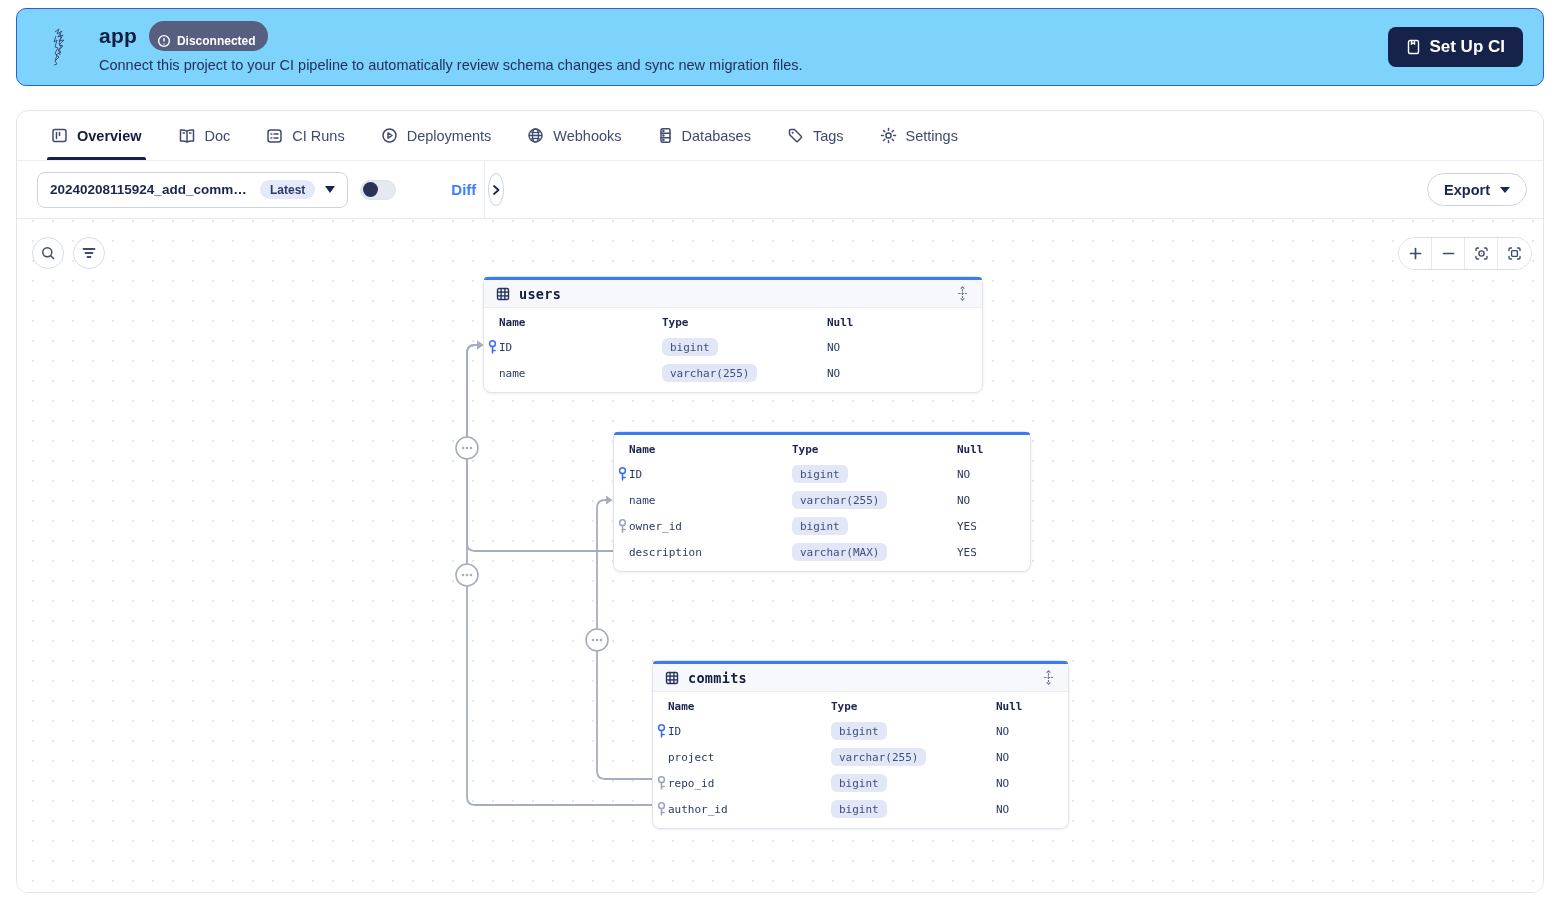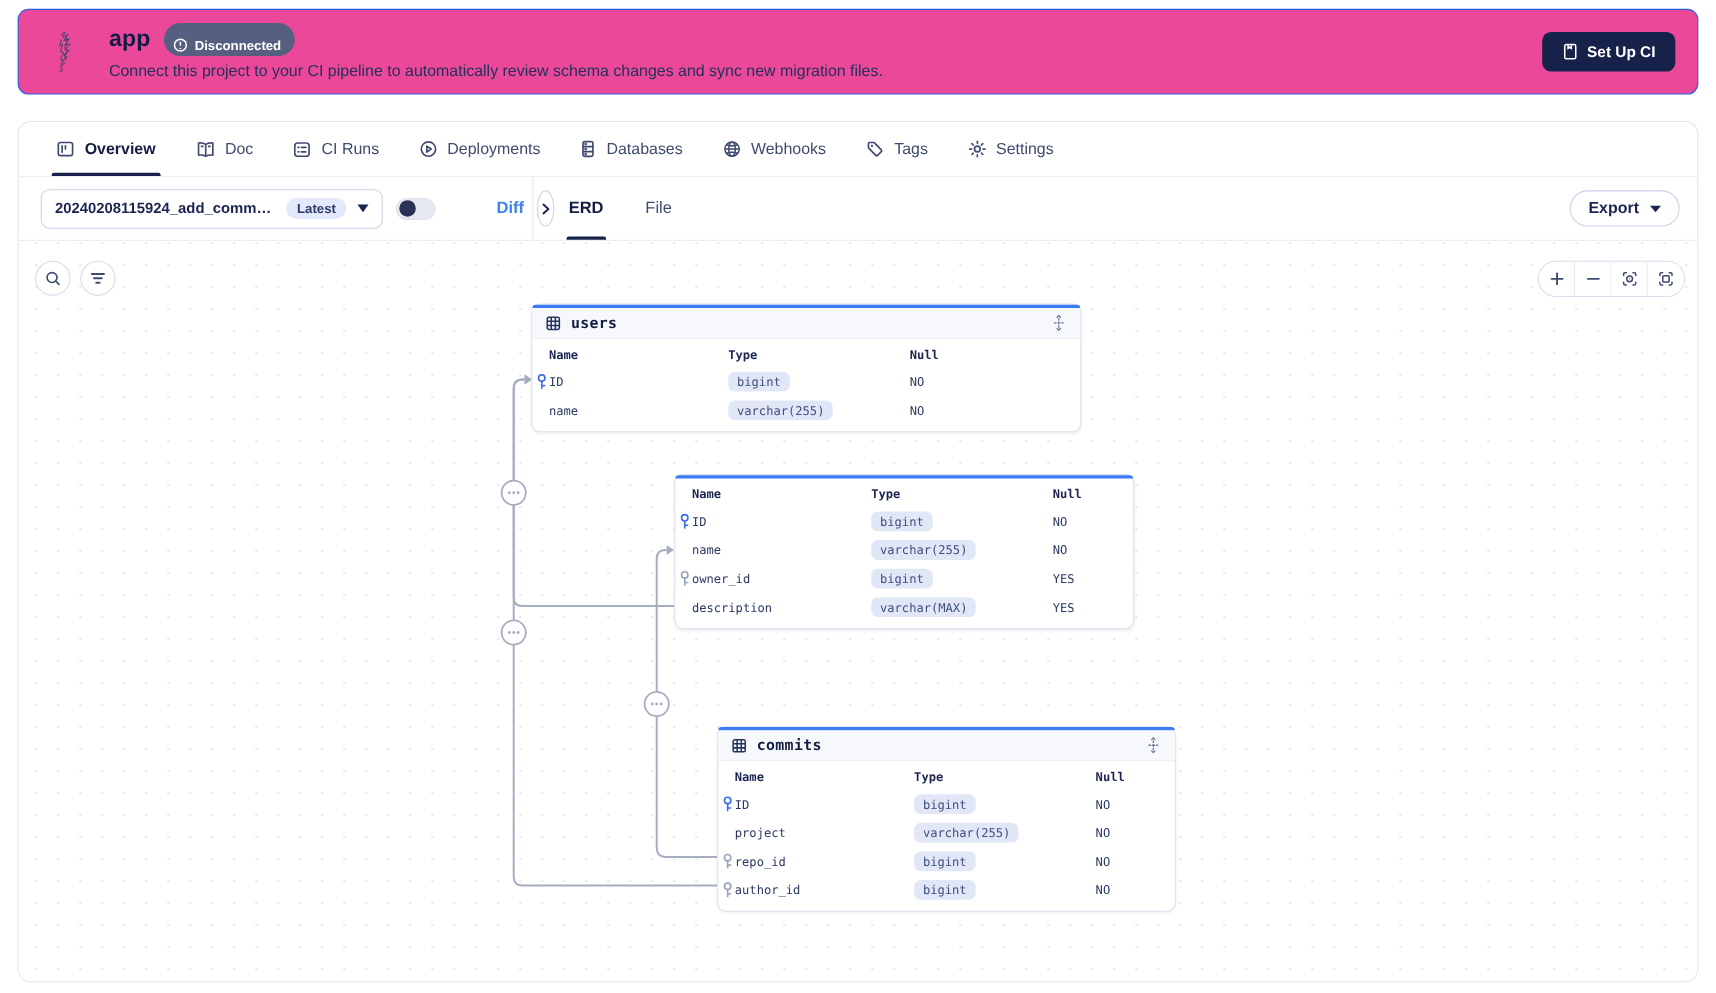--- a/index.html
+++ b/index.html
@@ -1,31 +1,31 @@
 <!DOCTYPE html>
 <html><head>
 <meta charset="utf-8">
 <style>
   * { margin:0; padding:0; box-sizing:border-box; }
   html,body { width:1560px; height:903px; background:#ffffff;
     font-family:"Liberation Sans", sans-serif; color:#1b2550; overflow:hidden; }
 
   
   .banner { position:absolute; left:16px; top:8px; width:1528px; height:78px;
-    background:#ec4899; border:1.5px solid #2f5be0; border-radius:10px;
+    background:#7dd3fc; border:1.5px solid #2f5be0; border-radius:10px;
     display:flex; align-items:center; padding:0 20px 0 30px; }
   .banner-logo { width:30px; height:42px; margin-right:22px; flex:0 0 auto; }
   .banner-text { flex:1 1 auto; }
   .banner-titlerow { display:flex; align-items:center; gap:12px; margin-bottom:6px; }
   .banner-title { font-size:21px; font-weight:bold; color:#131d42; letter-spacing:.2px; }
   .status-badge { display:inline-flex; align-items:center; gap:6px; background:#565f80;
     color:#fff; font-size:12px; font-weight:bold; border-radius:999px; padding:13px 12px 3px 8px; }
   .banner-desc { font-size:14.5px; color:#23305c; }
   .cta-btn { display:flex; align-items:center; gap:8px; background:#16224a; color:#fff;
-    border:none; border-radius:8px; padding:10px 18px; font-size:14px; font-weight:600;
+    border:none; border-radius:8px; padding:10px 18px; font-size:17px; font-weight:600;
     font-family:inherit; cursor:pointer; }
 
   
   .panel { position:absolute; left:16px; top:110px; width:1528px; height:783px;
     background:#fff; border:1px solid #e2e5ee; border-radius:12px; overflow:hidden; }
 
   
   .nav-row { height:50px; display:flex; align-items:stretch; padding-left:20px; gap:8px;
     border-bottom:1px solid #eceef4; }
   .nav-tab { position:relative; display:flex; align-items:center; gap:9px; padding:0 14px;
@@ -170,44 +170,44 @@
         <span class="nt-ico">
           <svg width="17" height="17" viewBox="0 0 17 17" fill="none" stroke="#3f4a6e" stroke-width="1.5" stroke-linejoin="round">
             <circle cx="8.5" cy="8.5" r="6.5"></circle>
             <path d="M7 5.8 L11 8.5 L7 11.2 Z"></path>
           </svg>
         </span>
     <span>Deployments</span>
       </div>
       <div class="nav-tab">
         <span class="nt-ico">
+          <svg width="17" height="17" viewBox="0 0 17 17" fill="none" stroke="#3f4a6e" stroke-width="1.4">
+            <circle cx="8.5" cy="8.5" r="6.5"></circle>
+            <ellipse cx="8.5" cy="8.5" rx="3" ry="6.5"></ellipse>
+            <line x1="2" y1="8.5" x2="15" y2="8.5"></line>
+            <path d="M3.4 4.6 Q8.5 6.6 13.6 4.6 M3.4 12.4 Q8.5 10.4 13.6 12.4"></path>
+          </svg>
+        </span>
+    <span>Webhooks</span>
+      </div>
+      <div class="nav-tab">
+        <span class="nt-ico">
           <svg width="15" height="17" viewBox="0 0 15 17" fill="none" stroke="#3f4a6e" stroke-width="1.5" stroke-linecap="round">
             <rect x="3" y="1.8" width="9" height="13.4" rx="1.5"></rect>
             <line x1="3" y1="6.3" x2="12" y2="6.3"></line>
             <line x1="3" y1="10.8" x2="12" y2="10.8"></line>
             <circle cx="5.4" cy="4" r="0.5" fill="#3f4a6e"></circle>
             <circle cx="5.4" cy="8.5" r="0.5" fill="#3f4a6e"></circle>
             <circle cx="5.4" cy="13" r="0.5" fill="#3f4a6e"></circle>
           </svg>
         </span>
     <span>Databases</span>
       </div>
       <div class="nav-tab">
         <span class="nt-ico">
-          <svg width="17" height="17" viewBox="0 0 17 17" fill="none" stroke="#3f4a6e" stroke-width="1.4">
-            <circle cx="8.5" cy="8.5" r="6.5"></circle>
-            <ellipse cx="8.5" cy="8.5" rx="3" ry="6.5"></ellipse>
-            <line x1="2" y1="8.5" x2="15" y2="8.5"></line>
-            <path d="M3.4 4.6 Q8.5 6.6 13.6 4.6 M3.4 12.4 Q8.5 10.4 13.6 12.4"></path>
-          </svg>
-        </span>
-    <span>Webhooks</span>
-      </div>
-      <div class="nav-tab">
-        <span class="nt-ico">
           <svg width="17" height="17" viewBox="0 0 17 17" fill="none" stroke="#3f4a6e" stroke-width="1.5" stroke-linejoin="round">
             <path d="M2.5 7.5 V3.5 Q2.5 2.5 3.5 2.5 H7.5 L14.2 9.2 Q15 10 14.2 10.8 L10.8 14.2 Q10 15 9.2 14.2 Z"></path>
             <circle cx="5.7" cy="5.7" r="1" fill="#3f4a6e" stroke="none"></circle>
           </svg>
         </span>
     <span>Tags</span>
       </div>
       <div class="nav-tab">
         <span class="nt-ico">
           <svg width="17" height="17" viewBox="0 0 17 17" fill="none" stroke="#3f4a6e" stroke-width="1.5" stroke-linecap="round">
@@ -229,28 +229,20 @@
       <div class="toggle">
           <span class="knob"></span>
         </div>
       <span class="diff-label">Diff</span>
       <div class="round-btn">
         <svg width="14" height="14" viewBox="0 0 14 14" fill="none" stroke="#1b2550" stroke-width="1.8" stroke-linecap="round" stroke-linejoin="round">
             <path d="M5 3 L9.5 7 L5 11"></path>
           </svg>
       </div>
     </div>
-    <div class="tb-mid" id="view-tabs">
-        <div class="view-tab active">
-          <span>ERD</span>
-        </div>
-        <div class="view-tab">
-          <span>File</span>
-        </div>
-      </div>
     <button class="export-btn">
       <span>Export</span>
       <span class="caret-down"></span>
     </button>
   </div>
 
   <div class="canvas">
     <svg id="edges" width="1526" height="673" viewBox="0 0 1526 673">
         <path d="M 596 332 H 458 Q 450 332 450 324 V 134 Q 450 126 458 126 H 460" fill="none" stroke="#a6adc0" stroke-width="1.8"></path>
         <polygon points="460,121.5 466.5,126 460,130.5" fill="#a6adc0"></polygon>

